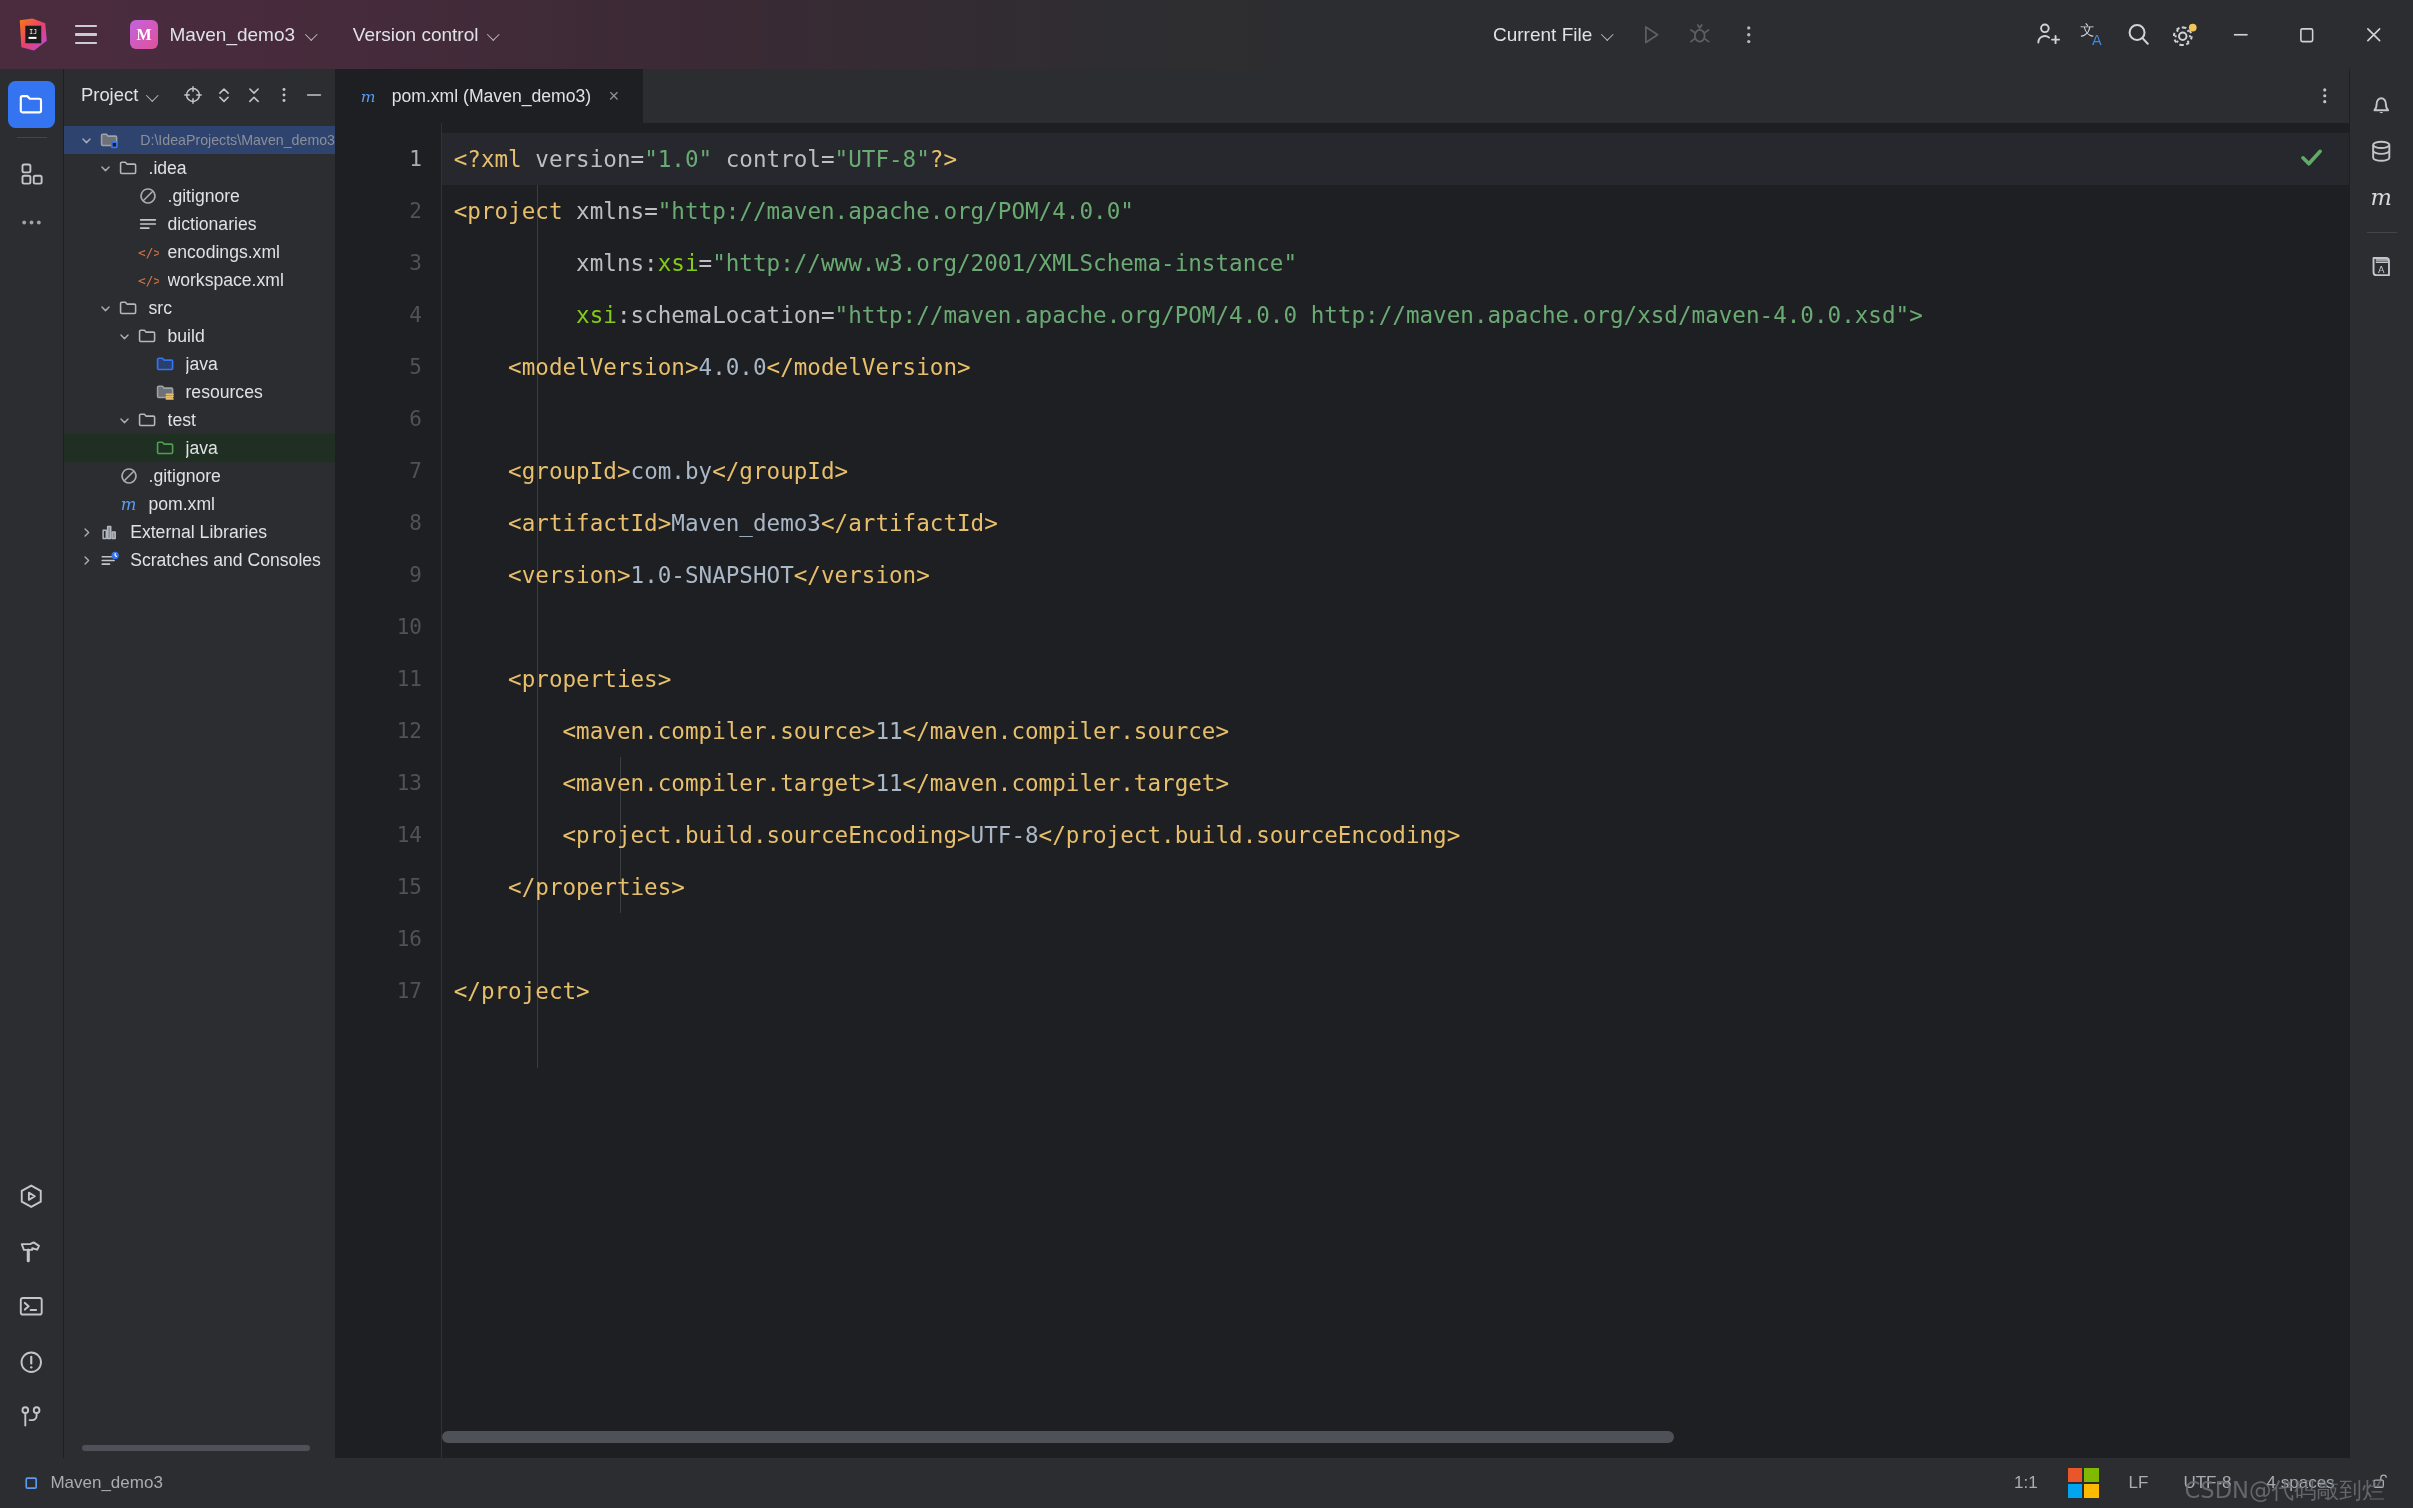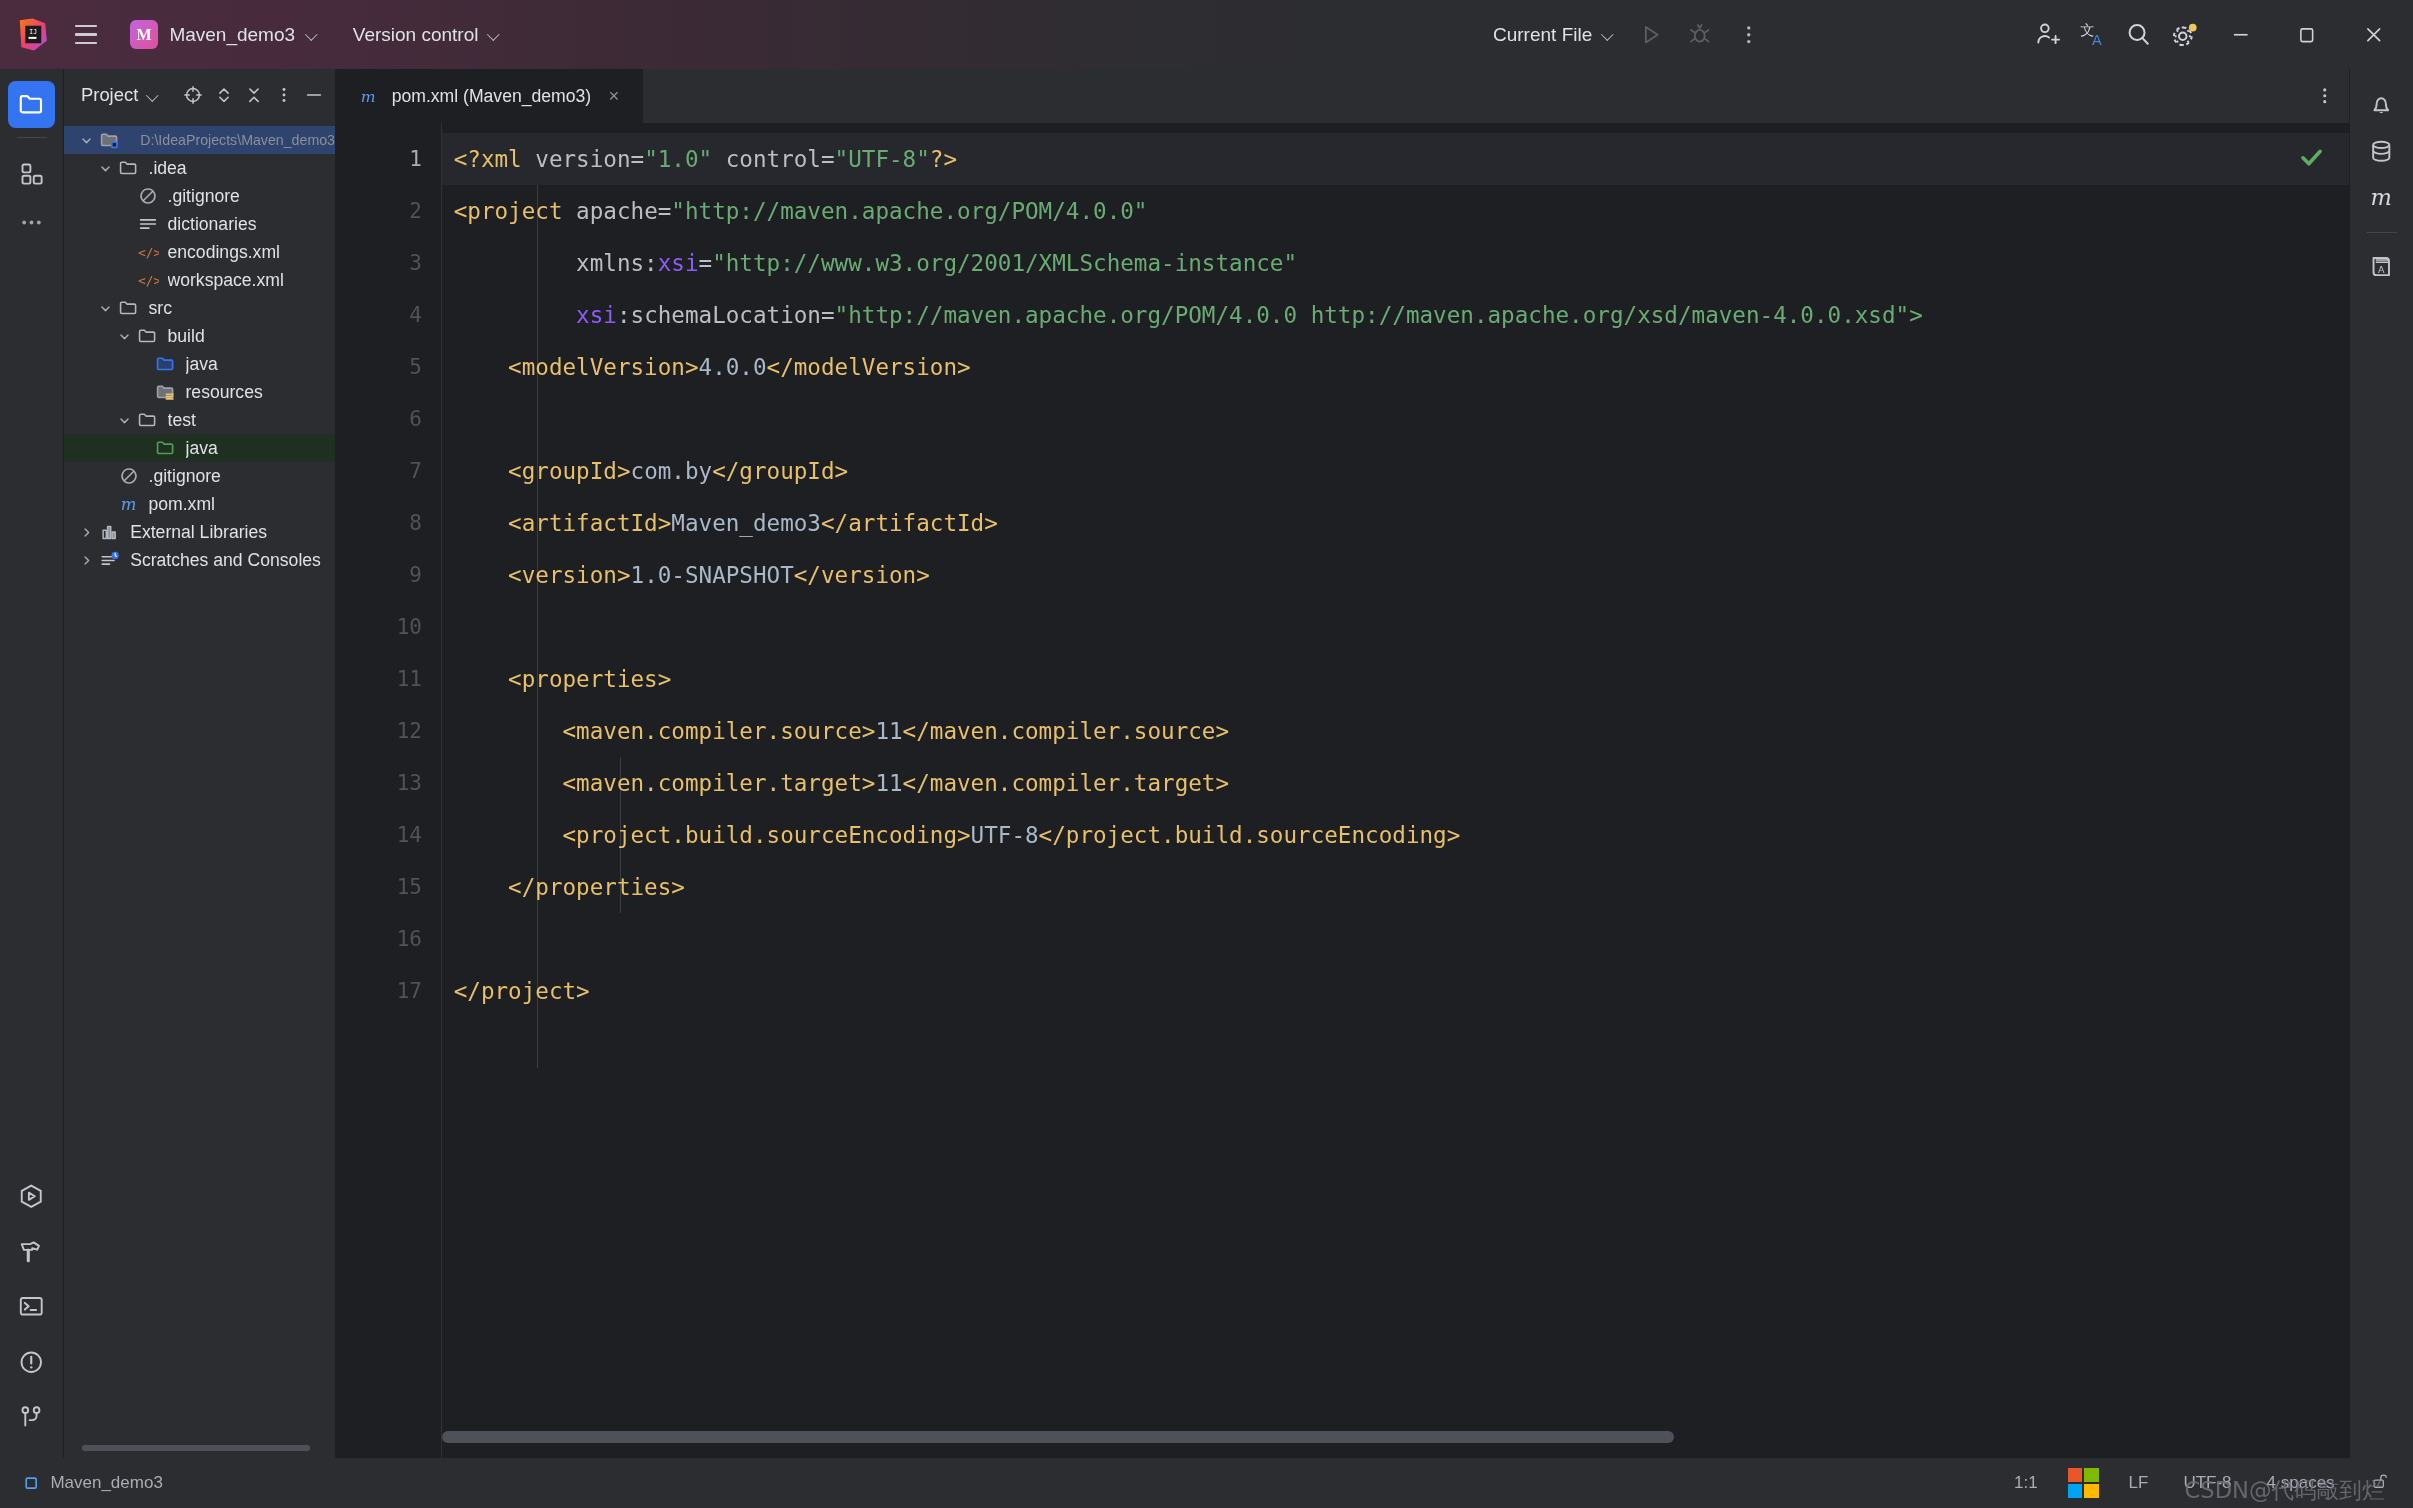--- a/index.html
+++ b/index.html
@@ -120,21 +120,21 @@
   .codeline {
     height:52px; line-height:52px; white-space:pre;
     font-family:"DejaVu Sans Mono", monospace; font-size:22.6px; letter-spacing:0px;
     padding-left:11.7px; position:relative;
   }
   .codeline.cur { background:#26282e; }
   .indentguide { position:absolute; top:0; bottom:0; width:0.8px; background:#3a3d42; }
 
   .tok-tag    { color:#e8bf6a; }
   .tok-attr   { color:#bcbec4; }
-  .tok-ns     { color:#8b5cf6; }
+  .tok-ns     { color:#84cc16; }
   .tok-val    { color:#6aab73; }
   .tok-text   { color:#a9b7c6;text-align:right; }
   .tok-punct  { color:#e8bf6a; }
   .tok-eq     { color:#bcbec4; }
 
   .inspect-badge {
     position:absolute; right:15px; top:11.7px; width:45px; height:45px;
     background:#26282e; border-radius:7.5px; display:flex; align-items:center; justify-content:center;
   }
 
@@ -624,21 +624,21 @@
             <div class="gline">13</div>
             <div class="gline">14</div>
             <div class="gline">15</div>
             <div class="gline">16</div>
             <div class="gline">17</div>
           </div>
         <div class="codearea" id="codearea">
           <div class="indentguide" style="left:95px; top:10px; height:935px;"></div>
           <div class="indentguide" style="left:178px; top:634px; height:156px;"></div>
         <div class="codeline cur"><span class="tok-punct">&lt;?xml </span><span class="tok-attr">version</span><span class="tok-eq">=</span><span class="tok-val">"1.0"</span><span class="tok-attr"> control</span><span class="tok-eq">=</span><span class="tok-val">"UTF-8"</span><span class="tok-punct">?&gt;</span></div>
-            <div class="codeline"><span class="tok-punct">&lt;</span><span class="tok-tag">project</span><span class="tok-attr"> apache</span><span class="tok-eq">=</span><span class="tok-val">"http://maven.apache.org/POM/4.0.0"</span></div>
+            <div class="codeline"><span class="tok-punct">&lt;</span><span class="tok-tag">project</span><span class="tok-attr"> xmlns</span><span class="tok-eq">=</span><span class="tok-val">"http://maven.apache.org/POM/4.0.0"</span></div>
             <div class="codeline"><span class="tok-attr">         xmlns:</span><span class="tok-ns">xsi</span><span class="tok-eq">=</span><span class="tok-val">"http://www.w3.org/2001/XMLSchema-instance"</span></div>
             <div class="codeline"><span class="tok-ns">         xsi</span><span class="tok-attr">:schemaLocation</span><span class="tok-eq">=</span><span class="tok-val">"http://maven.apache.org/POM/4.0.0 http://maven.apache.org/xsd/maven-4.0.0.xsd"&gt;</span></div>
             <div class="codeline"><span class="tok-tag">    &lt;modelVersion&gt;</span><span class="tok-text">4.0.0</span><span class="tok-tag">&lt;/modelVersion&gt;</span></div>
             <div class="codeline">&nbsp;</div>
             <div class="codeline"><span class="tok-tag">    &lt;groupId&gt;</span><span class="tok-text">com.by</span><span class="tok-tag">&lt;/groupId&gt;</span></div>
             <div class="codeline"><span class="tok-tag">    &lt;artifactId&gt;</span><span class="tok-text">Maven_demo3</span><span class="tok-tag">&lt;/artifactId&gt;</span></div>
             <div class="codeline"><span class="tok-tag">    &lt;version&gt;</span><span class="tok-text">1.0-SNAPSHOT</span><span class="tok-tag">&lt;/version&gt;</span></div>
             <div class="codeline">&nbsp;</div>
             <div class="codeline"><span class="tok-tag">    &lt;properties&gt;</span></div>
             <div class="codeline"><span class="tok-tag">        &lt;maven.compiler.source&gt;</span><span class="tok-text">11</span><span class="tok-tag">&lt;/maven.compiler.source&gt;</span></div>

